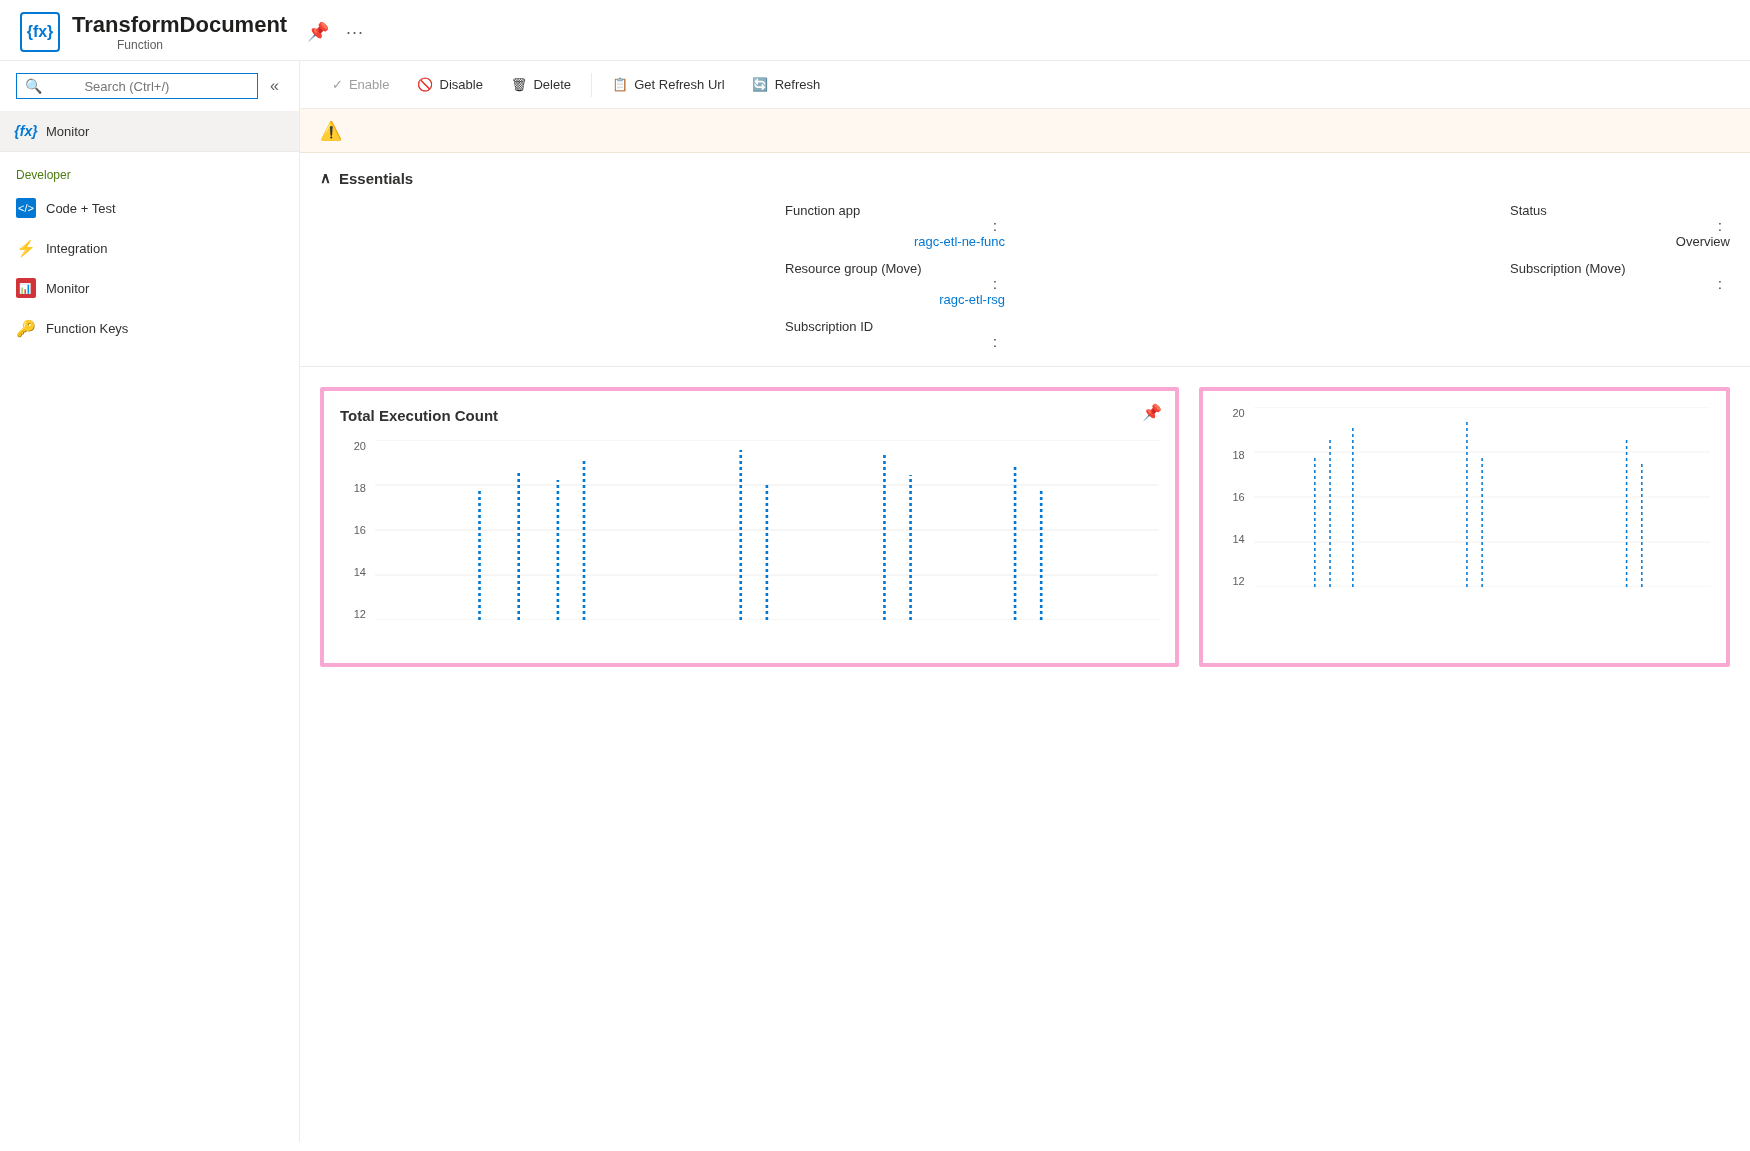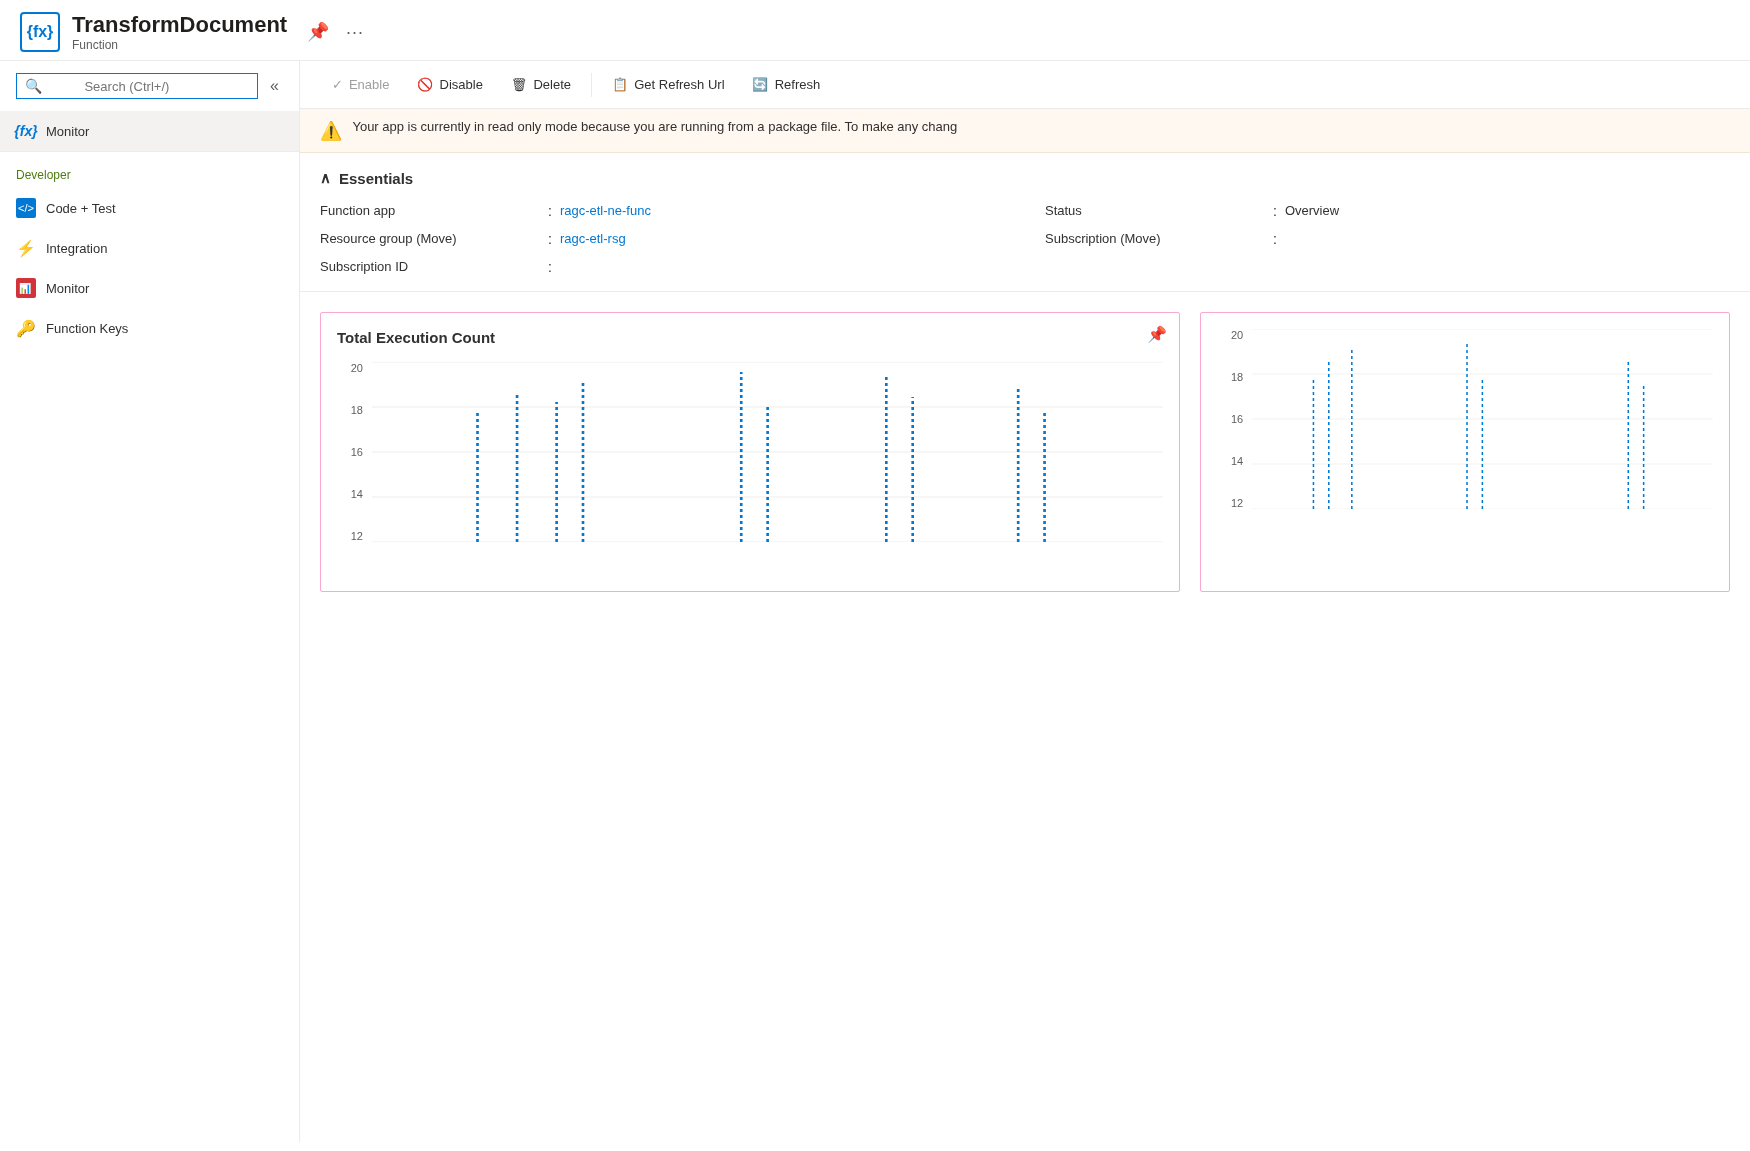--- a/index.html
+++ b/index.html
@@ -3,21 +3,21 @@
   <meta charset="utf-8">
   <style>
     * { box-sizing: border-box; margin: 0; padding: 0; }
     body { font-family: 'Segoe UI', sans-serif; font-size: 14px; background: #fff; color: #323130; overflow: hidden; width: 1750px; height: 1151px; }
 
     
     .header { display: flex; align-items: center; padding: 12px 20px 8px 20px; border-bottom: 1px solid #edebe9; }
     .header-icon { width: 40px; height: 40px; border: 2px solid #0078d4; border-radius: 4px; display: flex; align-items: center; justify-content: center; margin-right: 12px; flex-shrink: 0; }
     .header-icon-text { color: #0078d4; font-size: 16px; font-weight: bold; }
     .header-titles h1 { font-size: 22px; font-weight: 700; color: #201f1e; }
-    .header-titles p { font-size: 12px; color: #605e5c; }
+    .header-titles p { font-size: 12px; color: #605e5c; margin-left: 45px; }
     .header-actions { display: flex; align-items: center; margin-left: 16px; gap: 8px; }
     .pin-icon, .more-icon { cursor: pointer; color: #605e5c; font-size: 18px; padding: 4px; }
 
     
     .layout { display: flex; height: calc(1151px - 70px); }
 
     
     .sidebar { width: 300px; flex-shrink: 0; border-right: 1px solid #edebe9; display: flex; flex-direction: column; overflow-y: auto; }
     .search-area { padding: 12px 16px; display: flex; align-items: center; gap: 8px; }
     .search-input-wrap { flex: 1; display: flex; align-items: center; border: 1px solid #0078d4; padding: 4px 8px; gap: 6px; }
@@ -43,29 +43,29 @@
     
     .warning-banner { display: flex; align-items: flex-start; gap: 10px; padding: 10px 20px; background: #fff8f0; border-bottom: 1px solid #f0e6d3; flex-shrink: 0; }
     .warning-icon { color: #d83b01; font-size: 18px; flex-shrink: 0; margin-top: 1px; }
     .warning-text { font-size: 13px; color: #323130; }
 
     
     .essentials-section { padding: 16px 20px; border-bottom: 1px solid #edebe9; flex-shrink: 0; }
     .essentials-header { display: flex; align-items: center; gap: 8px; font-size: 15px; font-weight: 600; margin-bottom: 16px; cursor: pointer; }
 
     .essentials-grid { display: grid; grid-template-columns: repeat(2, 1fr); gap: 12px 40px; }
-    .essentials-row { display: flex; align-items: flex-start; gap: 0; }
+    .essentials-row { display: flex; align-items: flex-end; gap: 0; flex-direction: column; }
     .essentials-label { font-size: 13px; color: #323130; min-width: 220px; }
     .essentials-sep { margin: 0 8px; color: #323130; }
     .essentials-value { font-size: 13px; color: #323130; }
     .essentials-value a, .essentials-value .link { color: #0078d4; text-decoration: none; cursor: pointer; }
 
     
     .charts-area { padding: 20px; display: flex; gap: 20px; flex-shrink: 0; }
-    .chart-card { border: 1px solid #f9a8d4; border-radius: 2px; padding: 16px; flex: 1; min-height: 280px; background: #fff; position: relative; }
+    .chart-card { border: 4px solid #f9a8d4; border-radius: 2px; padding: 16px; flex: 1; min-height: 280px; background: #fff; position: relative; }
     .chart-title { font-size: 15px; font-weight: 600; margin-bottom: 16px; }
     .pin-chart { position: absolute; top: 12px; right: 12px; color: #605e5c; cursor: pointer; font-size: 16px; }
     .chart-container { position: relative; height: 200px; }
     .chart-y-axis { position: absolute; left: 0; top: 0; bottom: 20px; width: 30px; display: flex; flex-direction: column; justify-content: space-between; align-items: flex-end; padding-right: 4px; }
     .chart-y-label { font-size: 11px; color: #605e5c; }
     .chart-plot { position: absolute; left: 35px; right: 0; top: 0; bottom: 20px; }
     
     .chart-svg { width: 100%; height: 100%; }
 
     
@@ -161,21 +161,20 @@
         <span>Get Refresh Url</span>
       </button>
       <button class="toolbar-btn">
         <span>🔄</span>
         <span>Refresh</span>
       </button>
     </div>
 
     <div class="warning-banner">
       <span class="warning-icon">⚠️</span>
-      <span class="warning-text">Your app is currently in read only mode because you are running from a package file. To make any chang</span>
     </div>
 
     <div class="essentials-section">
       <div class="essentials-header">
         <span>∧</span>
         <span>Essentials</span>
       </div>
       <div class="essentials-grid">
 
         <div class="essentials-row">

